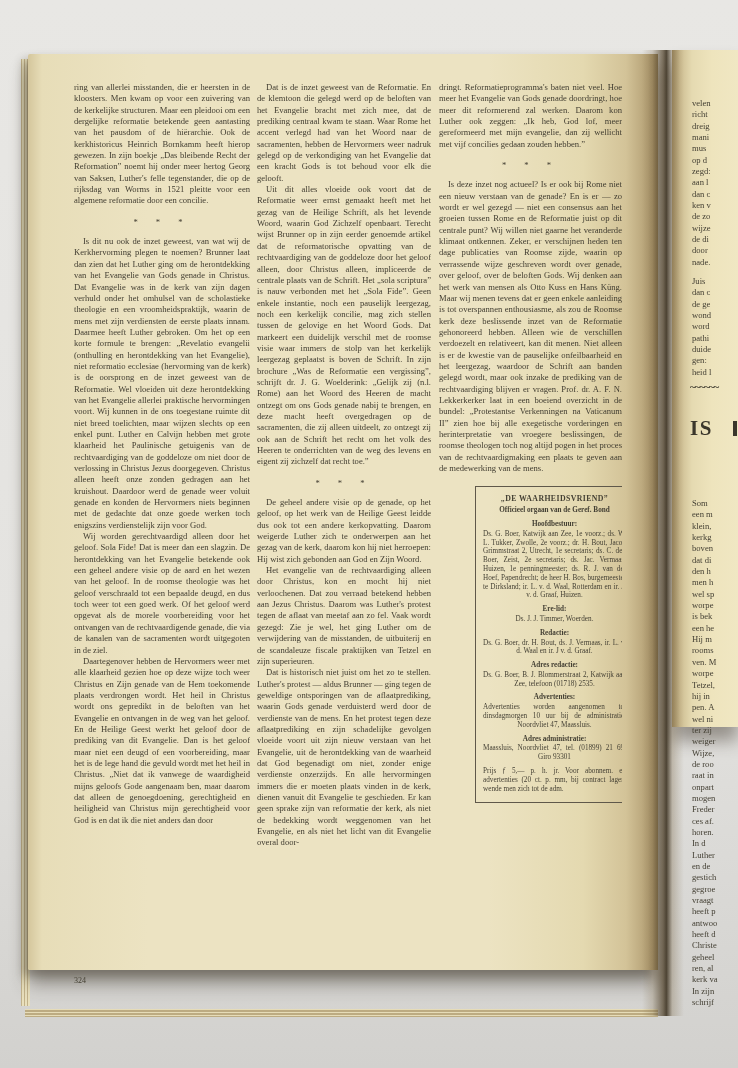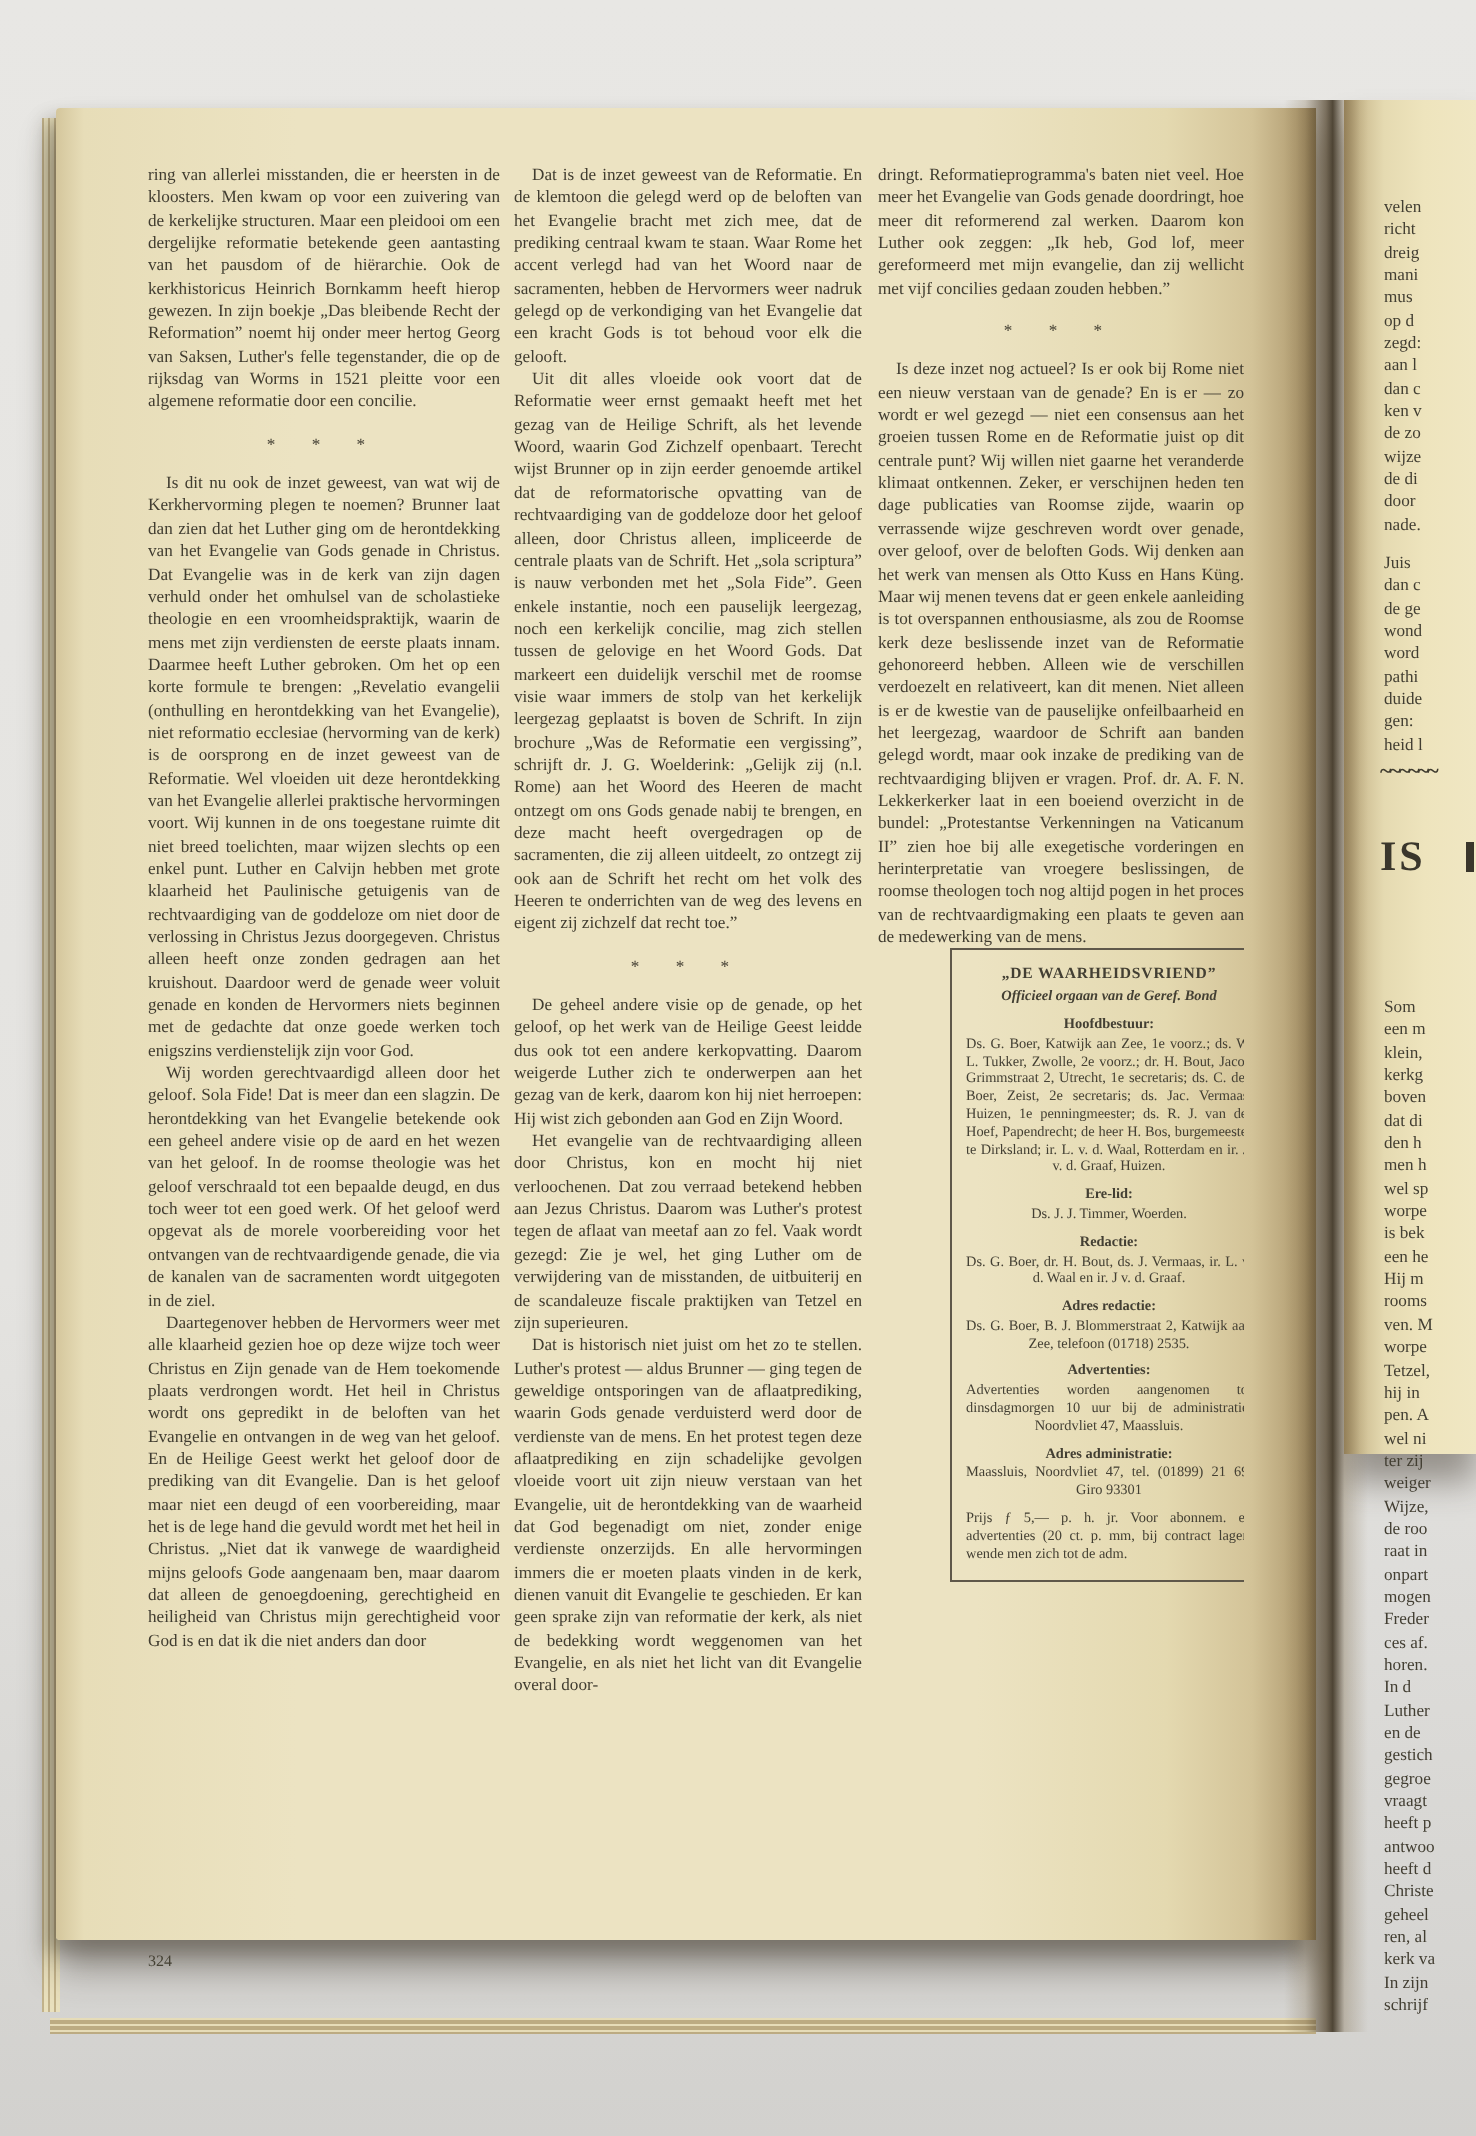--- a/index.html
+++ b/index.html
@@ -19,24 +19,24 @@
   .text-col{position:absolute;top:28px;text-align:justify;color:#403c30;
         font-size:8.6px;line-height:11.35px;overflow:hidden;hyphens:auto;}
   .col-1{left:46px;width:176px;height:906px;}
   .col-2{left:229px;width:174px;height:906px;}
   .col-3{left:411px;width:183px;height:918px;}
   .para{margin:0;text-indent:9px;}
   .para.no-indent{text-indent:0;}
   .sep{text-align:center;letter-spacing:8px;margin:10px 0 8px;font-size:8.6px;color:#403c30;}
   .page-number{position:absolute;left:46px;top:922px;font-size:8px;color:#454134;}
   
-  .colophon{border:1px solid #5f584a;margin:0 -12px 0 36px;padding:8px 7px 9px;
+  .colophon{border:1px solid #5f584a;margin:12px -12px 0 36px;padding:8px 7px 9px;
         text-align:center;font-size:7.2px;line-height:8.8px;color:#433f33;}
   .c-title{font-weight:bold;font-size:7.8px;letter-spacing:.4px;}
-  .c-sub{font-weight:bold;margin-top:2px;font-style:italic;}
+  .c-sub{font-weight:bold;margin-top:2px;}
   .c-head{font-weight:bold;margin-top:5px;}
   .c-body{text-align:justify;text-align-last:center;margin-top:1px;}
   .c-price{margin-top:5px;text-align:justify;text-align-last:left;}
   
   .gutter{position:absolute;left:642px;top:50px;width:42px;height:966px;z-index:3;
         background:linear-gradient(90deg,rgba(143,123,85,0) 0%,rgba(120,100,65,.25) 25%,
                    rgba(77,62,38,.7) 50%,rgba(55,44,26,.85) 58%,rgba(120,100,65,.3) 72%,
                    rgba(230,219,180,0) 100%);pointer-events:none;}
   .right-page{position:absolute;left:672px;top:50px;width:66px;height:677px;z-index:2;
         background:linear-gradient(90deg,#a08c63 0,#cdbd92 8px,#e5dab1 20px,#eee4bd 40px,#f0e7c3 66px);

